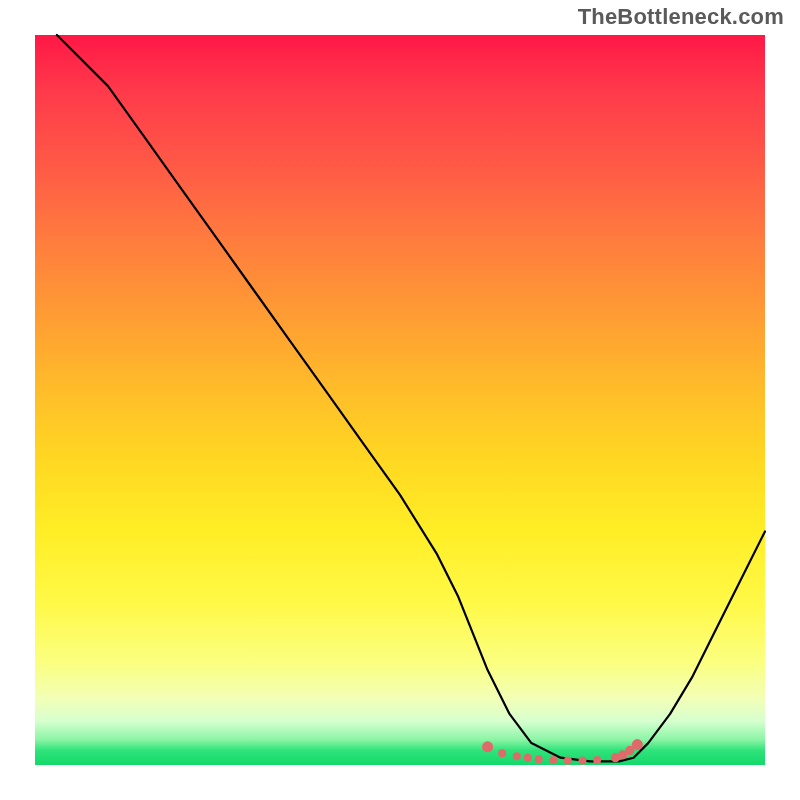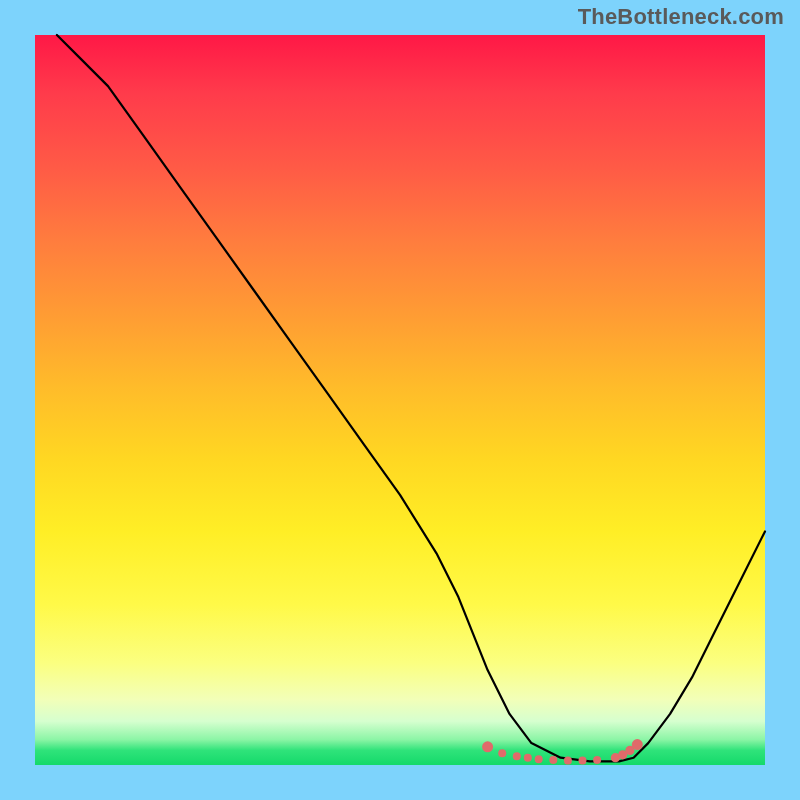--- a/index.html
+++ b/index.html
@@ -8,21 +8,21 @@
     width: 800px;
     height: 800px;
     background: #000;
     font-family: Arial, Helvetica, sans-serif;
     overflow: hidden;
   }
   .frame {
     position: relative;
     width: 800px;
     height: 800px;
-    background: #7dd3fc;
+    background: #ffffff;
   }
   .watermark {
     position: absolute;
     top: 4px;
     right: 16px;
     color: #5a5a5a;
     font-size: 22px;
     font-weight: 600;
     letter-spacing: 0.2px;
     z-index: 50;

